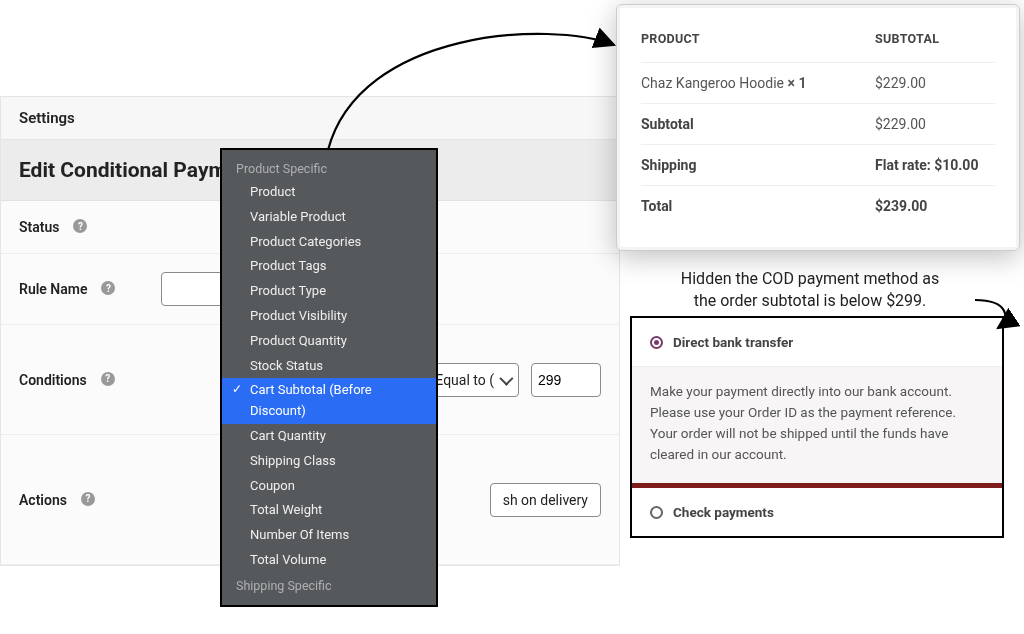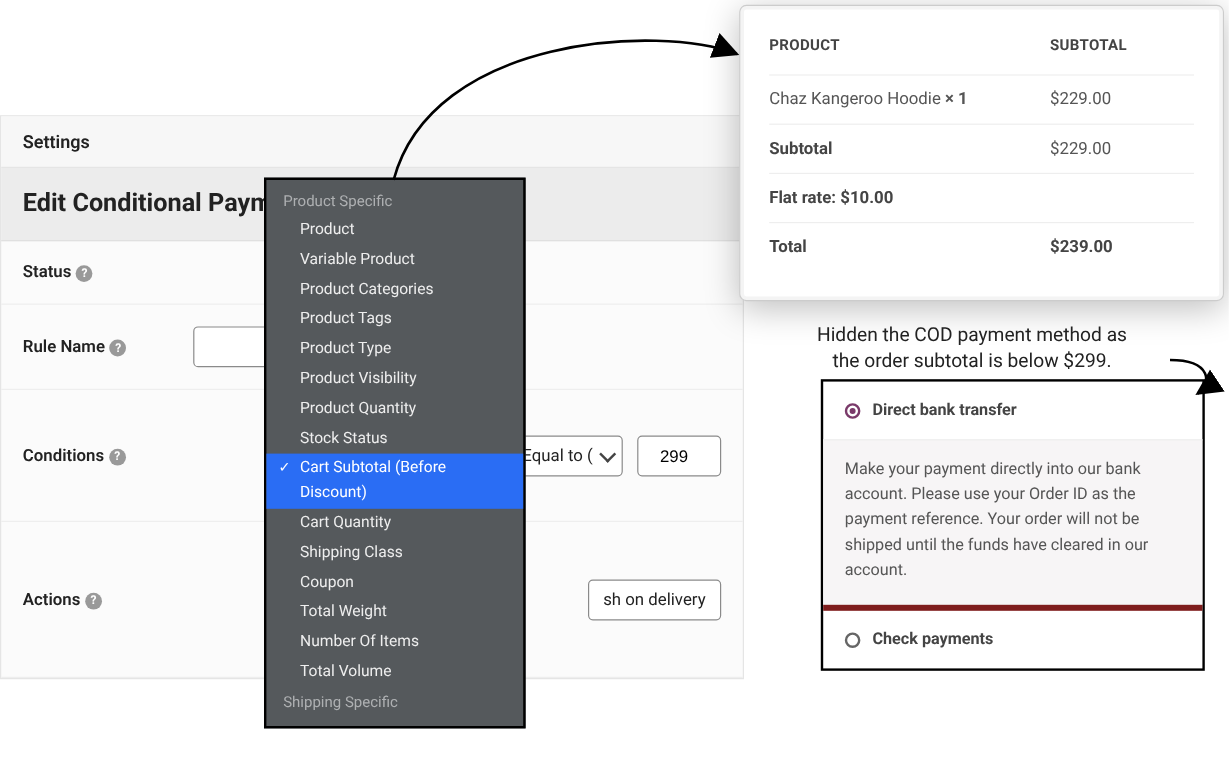--- a/index.html
+++ b/index.html
@@ -42,34 +42,34 @@
     padding: 18px 18px;
     border-bottom: 1px solid #eee;
     gap: 12px;
     font-size: 14px;
   }
   .formrow-label {
     width: 130px;
     font-weight: 600;
     color: #222;
     display: flex;
-    align-items: flex-end;
-    gap: 4px;
+    align-items: flex-start;
+    gap: 14px;
   }
   .help-icon {
     width: 14px; height: 14px; border-radius: 50%;
     background: #999; color: #fff; font-size: 10px;
     display: inline-flex; align-items: center; justify-content: center;
     font-weight: 700;
   }
   .textinput {
     height: 34px;
     border: 1px solid #8a8a8a;
     border-radius: 4px;
-    padding: 0 18px;
+    padding: 0 6px;
     font-size: 14px;
     background: #fff;
   }
   .num-input { width: 70px; }
   .cond-op {
     display: inline-flex;
     align-items: center;
     gap: 6px;
     padding: 4px 8px;
     border: 1px solid #8a8a8a;
@@ -170,21 +170,21 @@
     text-align: center;
     color: #222;
     z-index: 35;
     line-height: 1.35;
   }
 
   .pay-box {
     position: absolute;
     right: 20px;
     top: 316px;
-    width: 320px;
+    width: 374px;
     border: 2px solid #000;
     background: #fff;
     z-index: 40;
     font-size: 13.5px;
     color: #555;
   }
   .pay-opt {
     padding: 16px 18px;
     display: flex;
     align-items: flex-start;
@@ -299,20 +299,21 @@
     <div class="co-left">
       <span>Chaz Kangeroo Hoodie </span><strong>× 1</strong>
     </div>
     <div class="co-right">$229.00</div>
   </div>
   <div class="co-row">
     <div class="co-left strong">Subtotal</div>
     <div class="co-right">$229.00</div>
   </div>
   <div class="co-row">
+    <div class="co-left strong">Shipping</div>
     <div class="co-right strong">Flat rate: $10.00</div>
   </div>
   <div class="co-row">
     <div class="co-left strong">Total</div>
     <div class="co-right strong">$239.00</div>
   </div>
 </div>
 
 <div class="annotation">
   <span>Hidden the COD payment method as</span><br>

